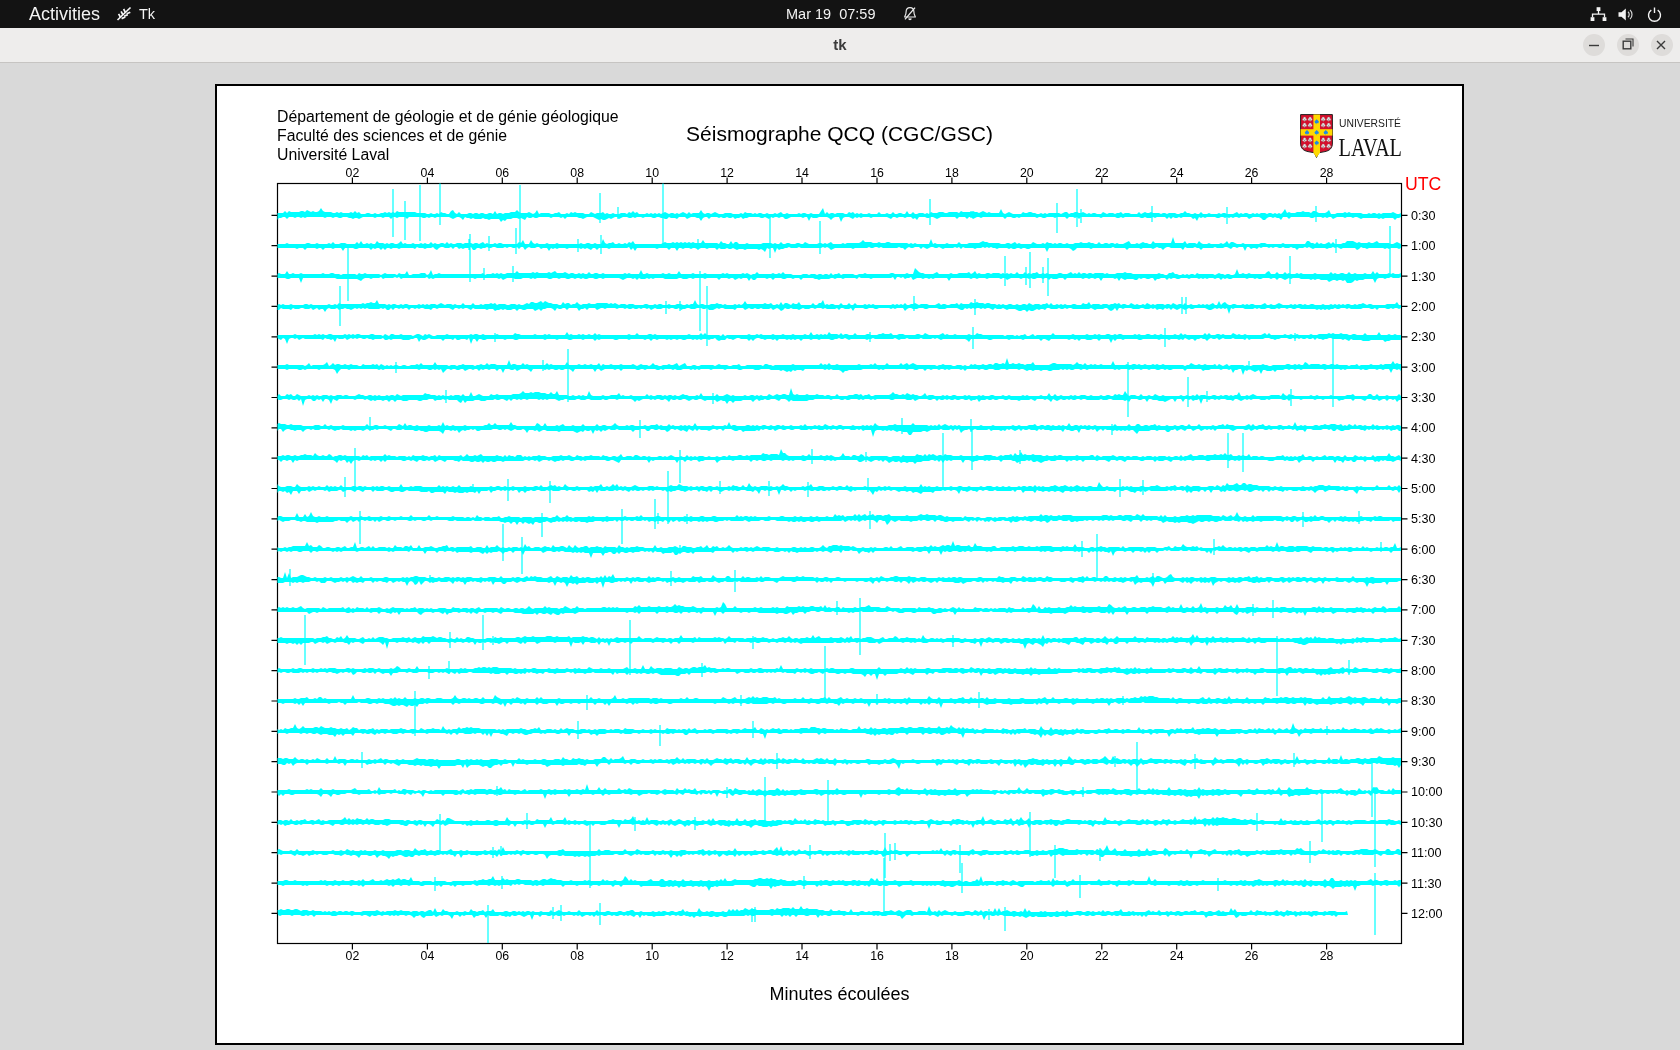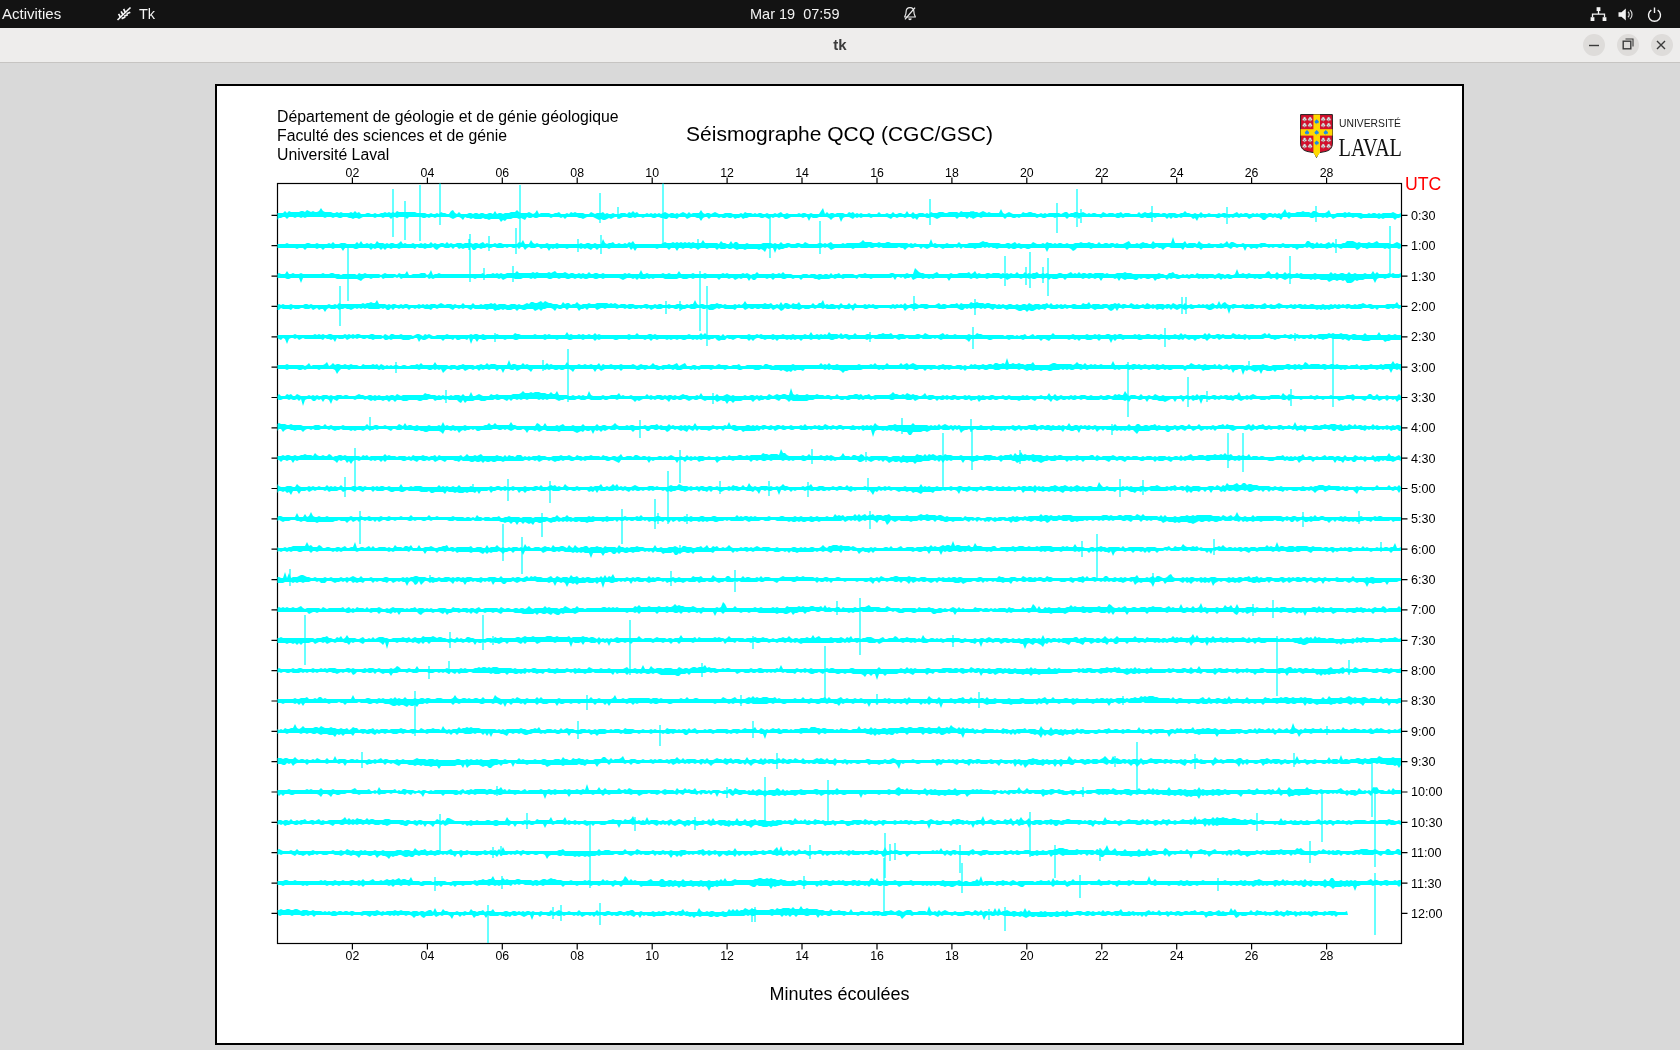--- a/index.html
+++ b/index.html
@@ -4,30 +4,30 @@
 body{width:1680px;height:1050px;background:#d9d9d9;font-family:"Liberation Sans",sans-serif;overflow:hidden;position:relative}
 .topbar{position:absolute;left:0;top:0;width:1680px;height:28px;background:#131313;color:#f3f3f3}
 .tb{position:absolute;top:0;height:28px;line-height:28px;font-size:14.5px}
 .ti{position:absolute}
 .titlebar{position:absolute;left:0;top:28px;width:1680px;height:35px;background:#eeedec;border-bottom:1px solid #c6c4c2}
 .wbtn{position:absolute;top:34px;width:22px;height:22px;border-radius:50%;background:#dedcda}
 .canvas{position:absolute;left:215px;top:84px;width:1249px;height:961px;background:#fff;border:2px solid #000}
 </style></head>
 <body>
 <div class="topbar">
-  <div class="tb" style="left:2px;font-size:15px">Activities</div>
+  <div class="tb" style="left:29px;font-size:18px">Activities</div>
   <svg class="ti" style="left:115px;top:5px" width="18" height="18" viewBox="0 0 18 18">
     <g stroke="#f5f5f5" stroke-width="1.7" fill="none">
       <path d="M2.5 15 L15.5 2.5"></path>
       <path d="M5.5 12.4 L3.6 8.8 M8 10 L6.1 6.4 M10.5 7.6 L8.6 4"></path>
       <path d="M6.6 13.6 L10.3 12 M9.1 11.2 L12.8 9.6 M11.6 8.8 L15.3 7.2"></path>
     </g>
   </svg>
   <div class="tb" style="left:139px">Tk</div>
-  <div class="tb" style="left:750px">Mar 19&nbsp;&nbsp;07:59</div>
+  <div class="tb" style="left:786px">Mar 19&nbsp;&nbsp;07:59</div>
   <svg class="ti" style="left:902px;top:6px" width="16" height="16" viewBox="0 0 16 16">
     <g stroke="#ececec" stroke-width="1.15" fill="none">
       <path d="M8 1.6 C5.4 1.6 4.1 3.7 4.1 5.8 C4.1 9 2.7 10 2.7 11 L13.3 11 C13.3 10 11.9 9 11.9 5.8 C11.9 3.7 10.6 1.6 8 1.6 Z"></path>
       <path d="M6.6 12.6 A1.5 1.5 0 0 0 9.4 12.6" fill="#ececec"></path>
       <path d="M3 13.4 L13 1.6" stroke-width="1.35"></path>
     </g>
   </svg>
   <svg class="ti" style="left:1590px;top:6px" width="17" height="17" viewBox="0 0 17 17">
     <g fill="#f3f3f3" stroke="#f3f3f3">
       <rect x="6.6" y="1.2" width="3.8" height="3.8" stroke="none"></rect>

